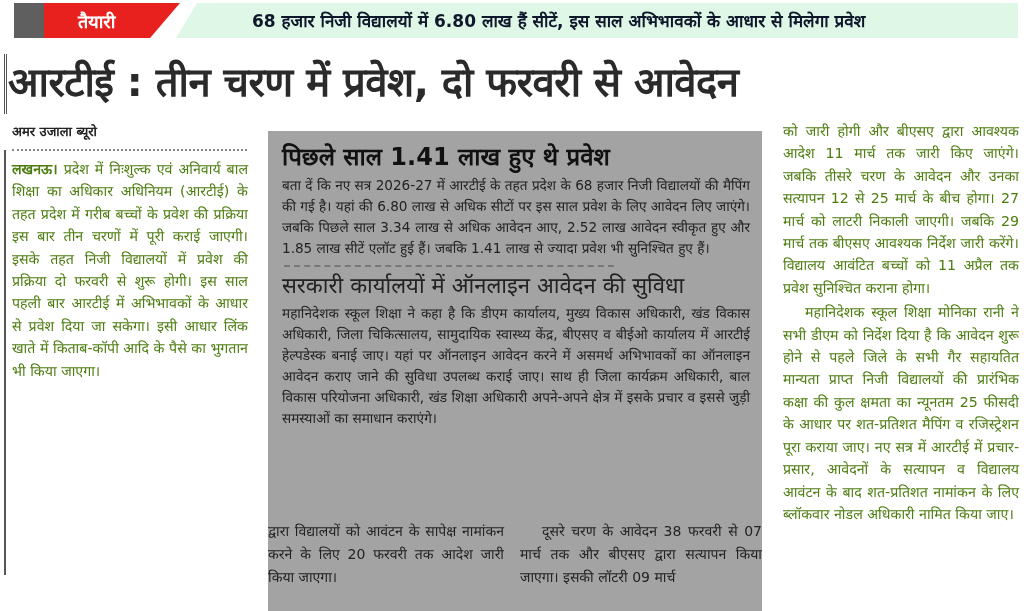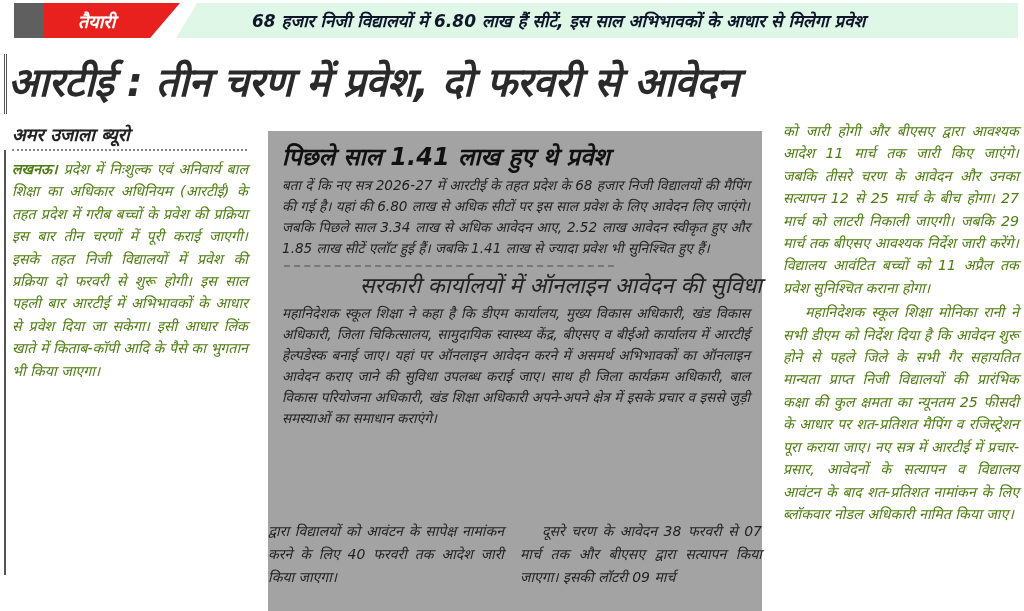--- a/index.html
+++ b/index.html
@@ -1,15 +1,15 @@
 <!DOCTYPE html>
 <html><head>
 <meta charset="utf-8">
 <style>
-  * { box-sizing: border-box; margin: 0; padding: 0; font-style: italic; }
+  * { box-sizing: border-box; margin: 0; padding: 0; }
   html, body { width: 1024px; height: 611px; overflow: hidden; background: #ffffff; }
   body { font-family: "DejaVu Sans", sans-serif; color: #1a1a1a; position: relative; }
 
   .topbar { position: absolute; left: 0; top: 0; width: 1024px; height: 40px; }
   .topbar .gray { position: absolute; left: 14px; top: 3px; width: 30px; height: 35px; background: #5f5f5f; }
   .topbar .red { position: absolute; left: 44px; top: 3px; width: 136px; height: 35px; background: #e8201e;
                  clip-path: polygon(0 0, 100% 0, 78% 100%, 0 100%); }
   .topbar .red span { position: absolute; left: 34px; top: 6px; color: #fff; font-size: 18px; font-weight: bold; }
   .topbar .green { position: absolute; left: 176px; top: 3px; width: 842px; height: 35px; background: #dff7e6;
                    clip-path: polygon(2.5% 0, 100% 0, 100% 100%, 0 100%); }
@@ -18,26 +18,26 @@
   .headline { position: absolute; left: 8px; top: 46px; width: 1012px; height: 72px; font-size: 40px; font-weight: bold;
               color: #2a2a2a; white-space: nowrap; letter-spacing: -0.5px; line-height: 72px; transform: scaleX(1.0); transform-origin: left; }
   .leftrule { position: absolute; left: 4px; top: 54px; width: 3px; height: 60px; border-left: 1px solid #555; border-right: 1px solid #555; }
   .colrule { position: absolute; left: 4px; top: 150px; width: 2px; height: 425px; background: #555; }
 
   .col { position: absolute; font-size: 14.2px; line-height: 22.4px; text-align: justify; color: #4d7c0f; }
   .col p { margin: 0; }
   .col .indent { text-indent: 22px; }
   .col .dateline { font-weight: bold; }
 
-  .byline { position: absolute; left: 12px; top: 122px; font-size: 18px; font-weight: bold; color: #222; }
+  .byline { position: absolute; left: 12px; top: 122px; font-size: 13px; font-weight: bold; color: #222; }
   .byline-rule { position: absolute; left: 12px; top: 149px; width: 235px; border-top: 2px dotted #888; }
 
   .box { position: absolute; left: 268px; top: 131px; width: 494px; height: 488px; background: #a3a3a3; }
   .box h2 { font-size: 24px; font-weight: bold; color: #111; margin: 10px 0 0 14px; line-height: 32px; }
-  .box h3 { font-size: 22px; font-weight: normal; color: #222; margin: 4px 0 0 14px; line-height: 30px; text-align: right; }
+  .box h3 { font-size: 22px; font-weight: normal; color: #222; margin: 4px 0 0 14px; line-height: 30px; }
   .box .body { font-size: 13.6px; line-height: 21px; margin: 2px 12px 0 14px; color: #222; text-align: justify; }
   .box .dash { margin: 6px 0 0 16px; width: 330px; border-top: 2px dashed #777; }
 
   .bottom { position: absolute; top: 520px; font-size: 14px; line-height: 23px; text-align: justify; color: #222; }
 </style>
 </head>
 <body>
 
 <div class="topbar">
   <div class="gray"></div>
@@ -60,19 +60,19 @@
 </div>
 
 <div class="box">
   <h2>पिछले साल 1.41 लाख हुए थे प्रवेश</h2>
   <div class="body">बता दें कि नए सत्र 2026-27 में आरटीई के तहत प्रदेश के 68 हजार निजी विद्यालयों की मैपिंग की गई है। यहां की 6.80 लाख से अधिक सीटों पर इस साल प्रवेश के लिए आवेदन लिए जाएंगे। जबकि पिछले साल 3.34 लाख से अधिक आवेदन आए, 2.52 लाख आवेदन स्वीकृत हुए और 1.85 लाख सीटें एलॉट हुई हैं। जबकि 1.41 लाख से ज्यादा प्रवेश भी सुनिश्चित हुए हैं।</div>
   <div class="dash"></div>
   <h3>सरकारी कार्यालयों में ऑनलाइन आवेदन की सुविधा</h3>
   <div class="body">महानिदेशक स्कूल शिक्षा ने कहा है कि डीएम कार्यालय, मुख्य विकास अधिकारी, खंड विकास अधिकारी, जिला चिकित्सालय, सामुदायिक स्वास्थ्य केंद्र, बीएसए व बीईओ कार्यालय में आरटीई हेल्पडेस्क बनाई जाए। यहां पर ऑनलाइन आवेदन करने में असमर्थ अभिभावकों का ऑनलाइन आवेदन कराए जाने की सुविधा उपलब्ध कराई जाए। साथ ही जिला कार्यक्रम अधिकारी, बाल विकास परियोजना अधिकारी, खंड शिक्षा अधिकारी अपने-अपने क्षेत्र में इसके प्रचार व इससे जुड़ी समस्याओं का समाधान कराएंगे।</div>
 </div>
 
-<div class="bottom" style="left:268px; width:236px;">द्वारा विद्यालयों को आवंटन के सापेक्ष नामांकन करने के लिए 40 फरवरी तक आदेश जारी किया जाएगा।</div>
+<div class="bottom" style="left:268px; width:236px;">द्वारा विद्यालयों को आवंटन के सापेक्ष नामांकन करने के लिए 20 फरवरी तक आदेश जारी किया जाएगा।</div>
 <div class="bottom" style="left:520px; width:242px; text-indent:22px;">दूसरे चरण के आवेदन 38 फरवरी से 07 मार्च तक और बीएसए द्वारा सत्यापन किया जाएगा। इसकी लॉटरी 09 मार्च</div>
 
 <div class="col" style="left:783px; top:120px; width:236px;">
   <p>को जारी होगी और बीएसए द्वारा आवश्यक आदेश 11 मार्च तक जारी किए जाएंगे। जबकि तीसरे चरण के आवेदन और उनका सत्यापन 12 से 25 मार्च के बीच होगा। 27 मार्च को लाटरी निकाली जाएगी। जबकि 29 मार्च तक बीएसए आवश्यक निर्देश जारी करेंगे। विद्यालय आवंटित बच्चों को 11 अप्रैल तक प्रवेश सुनिश्चित कराना होगा।</p>
   <p class="indent" style="margin-top:2px;">महानिदेशक स्कूल शिक्षा मोनिका रानी ने सभी डीएम को निर्देश दिया है कि आवेदन शुरू होने से पहले जिले के सभी गैर सहायतित मान्यता प्राप्त निजी विद्यालयों की प्रारंभिक कक्षा की कुल क्षमता का न्यूनतम 25 फीसदी के आधार पर शत-प्रतिशत मैपिंग व रजिस्ट्रेशन पूरा कराया जाए। नए सत्र में आरटीई में प्रचार-प्रसार, आवेदनों के सत्यापन व विद्यालय आवंटन के बाद शत-प्रतिशत नामांकन के लिए ब्लॉकवार नोडल अधिकारी नामित किया जाए।</p>
 </div>
 
 </body></html>

